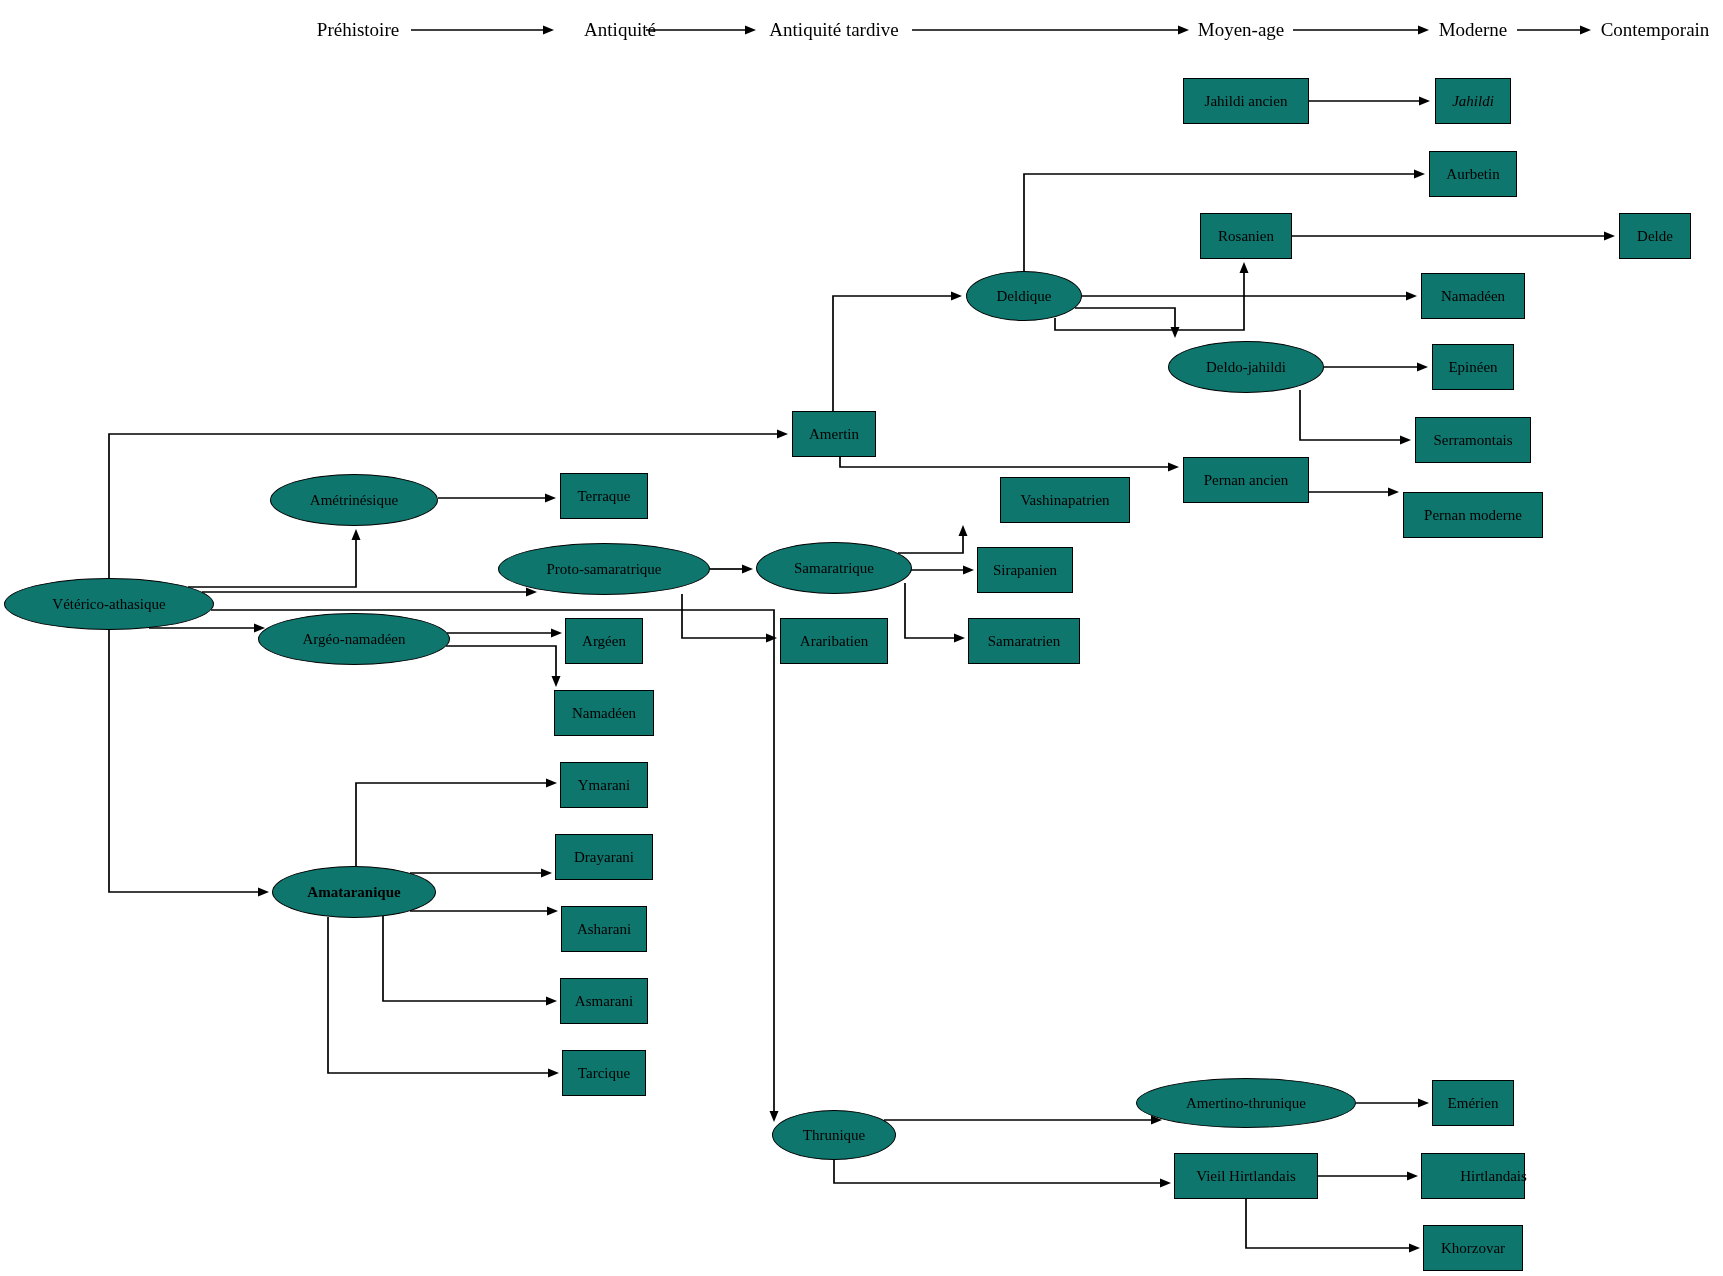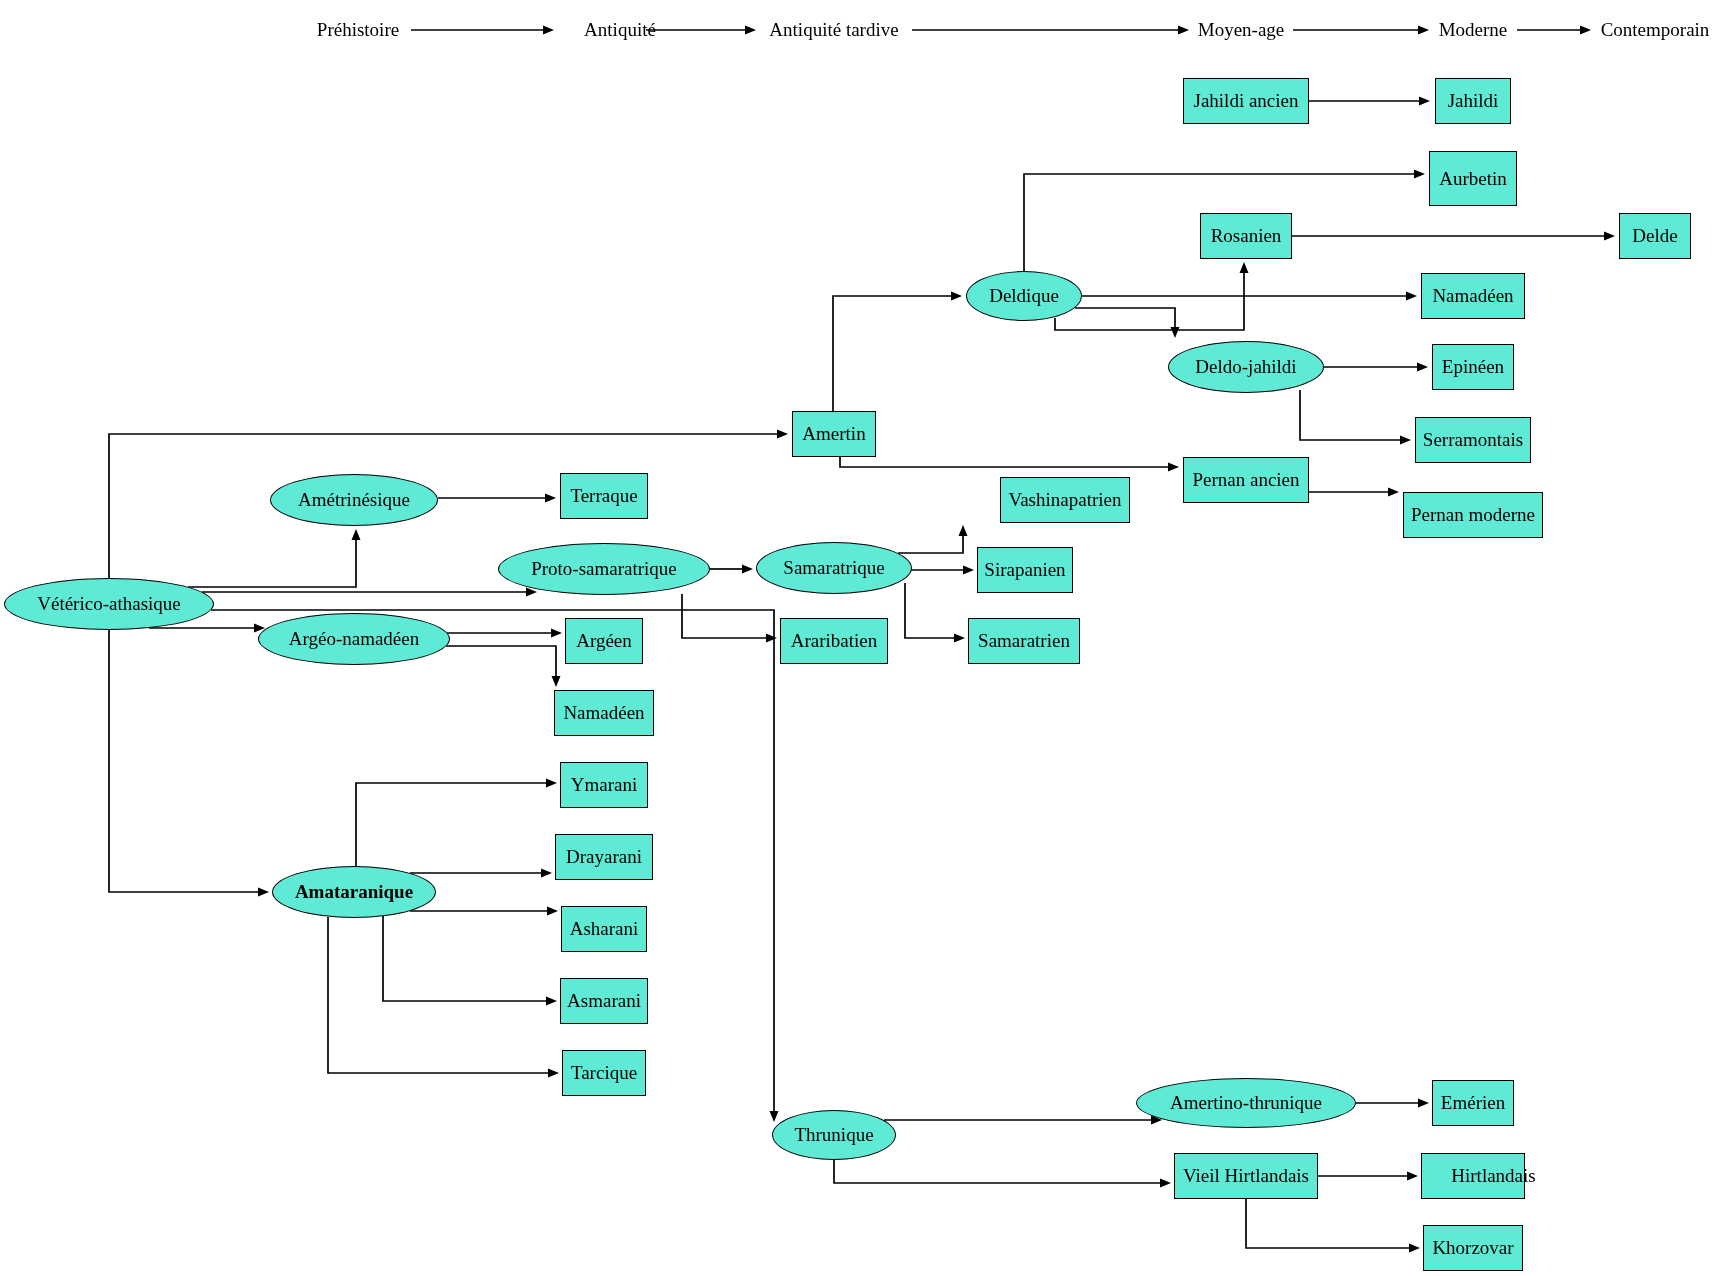--- a/index.html
+++ b/index.html
@@ -1,21 +1,21 @@
 <!DOCTYPE html>
 <html><head>
 <meta charset="utf-8">
 <style>
   html,body{margin:0;padding:0;background:#ffffff;}
   #canvas{position:relative;width:1723px;height:1276px;background:#ffffff;
           font-family:"Liberation Serif","DejaVu Serif",serif;overflow:hidden;}
   #edges{position:absolute;left:0;top:0;width:1723px;height:1276px;}
   .node{position:absolute;display:flex;align-items:center;justify-content:center;
-        box-sizing:border-box;background:#5eead4;border:1.6px solid #000;
-        font-size:19px;color:#000;white-space:nowrap;z-index:2;}
+        box-sizing:border-box;background:#0f766e;border:1.6px solid #000;
+        font-size:15px;color:#000;white-space:nowrap;z-index:2;}
   .node.ellipse{border-radius:50%;}
   .tl-label{position:absolute;transform:translate(-50%,-50%);font-size:19px;
         color:#000;white-space:nowrap;z-index:2;}
 </style>
 </head>
 <body>
 
 <div id="canvas">
   <svg id="edges" xmlns="http://www.w3.org/2000/svg">
       <polyline points="411,30 543,30" fill="none" stroke="#000000" stroke-width="1.7"></polyline>
@@ -93,22 +93,22 @@
       <polyline points="834,1160 834,1183 1160,1183" fill="none" stroke="#000000" stroke-width="1.7"></polyline>
       <polygon points="1171,1183 1160,1187.5 1160,1178.5" fill="#000000"></polygon>
       <polyline points="1356,1103 1418,1103" fill="none" stroke="#000000" stroke-width="1.7"></polyline>
       <polygon points="1429,1103 1418,1107.5 1418,1098.5" fill="#000000"></polygon>
       <polyline points="1318,1176 1407,1176" fill="none" stroke="#000000" stroke-width="1.7"></polyline>
       <polygon points="1418,1176 1407,1180.5 1407,1171.5" fill="#000000"></polygon>
       <polyline points="1246,1199 1246,1248 1409,1248" fill="none" stroke="#000000" stroke-width="1.7"></polyline>
       <polygon points="1420,1248 1409,1252.5 1409,1243.5" fill="#000000"></polygon>
     </svg>
 <div class="node box" style="left: 1183px; top: 78px; width: 126px; height: 46px;">Jahildi ancien</div>
-    <div class="node box" style="left: 1435px; top: 78px; width: 76px; height: 46px;">Jahildi</div>
-    <div class="node box" style="left: 1429px; top: 151px; width: 88px; height: 55px;">Aurbetin</div>
+    <div class="node box" style="left: 1435px; top: 78px; width: 76px; height: 46px; font-style: italic;">Jahildi</div>
+    <div class="node box" style="left: 1429px; top: 151px; width: 88px; height: 46px;">Aurbetin</div>
     <div class="node box" style="left: 1200px; top: 213px; width: 92px; height: 46px;">Rosanien</div>
     <div class="node box" style="left: 1619px; top: 213px; width: 72px; height: 46px;">Delde</div>
     <div class="node box" style="left: 1421px; top: 273px; width: 104px; height: 46px;">Namadéen</div>
     <div class="node ellipse" style="left: 966px; top: 271px; width: 116px; height: 50px;">Deldique</div>
     <div class="node ellipse" style="left: 1168px; top: 341px; width: 156px; height: 52px;">Deldo-jahildi</div>
     <div class="node box" style="left: 1432px; top: 344px; width: 82px; height: 46px;">Epinéen</div>
     <div class="node box" style="left: 1415px; top: 417px; width: 116px; height: 46px;">Serramontais</div>
     <div class="node box" style="left: 792px; top: 411px; width: 84px; height: 46px;">Amertin</div>
     <div class="node box" style="left: 1183px; top: 457px; width: 126px; height: 46px;">Pernan ancien</div>
     <div class="node box" style="left: 1403px; top: 492px; width: 140px; height: 46px;">Pernan moderne</div>

